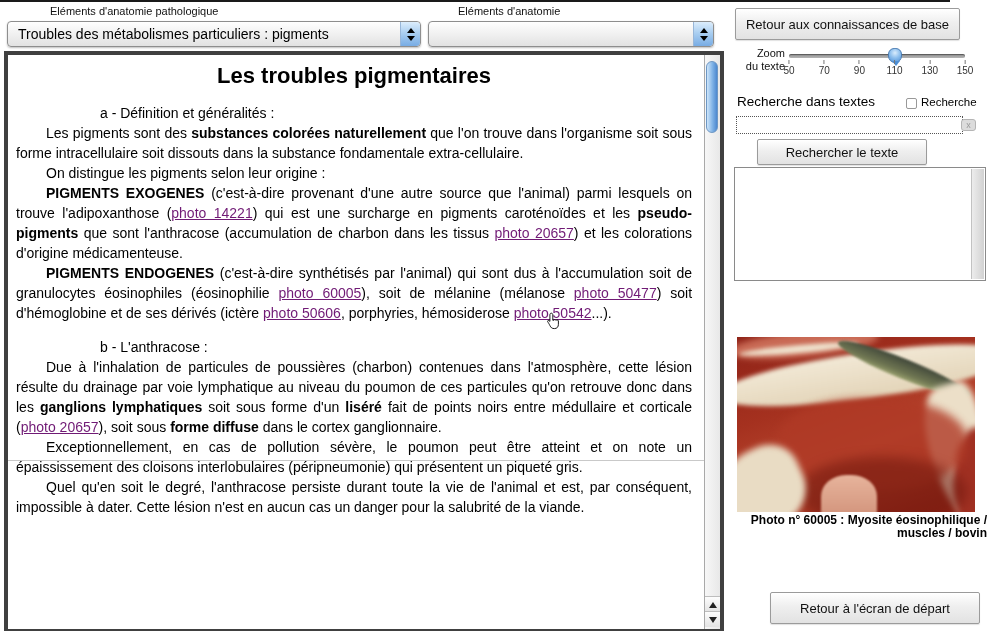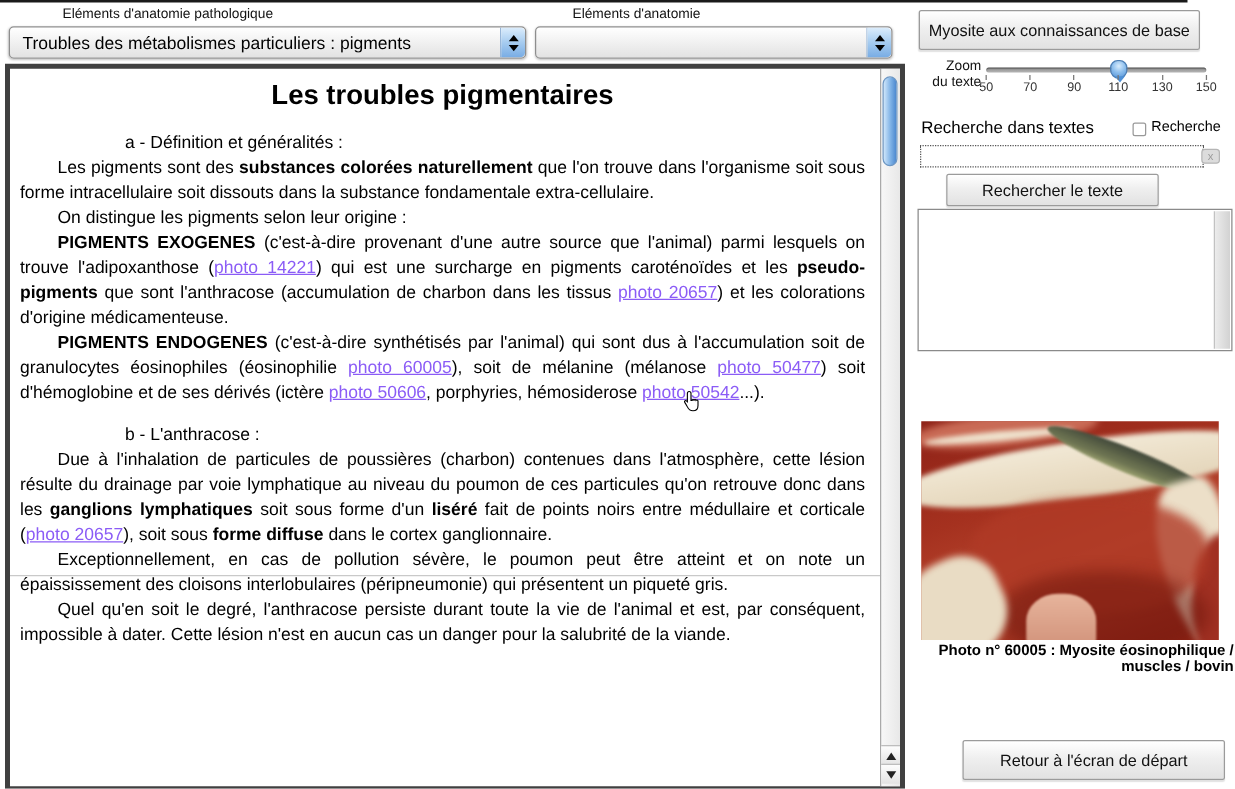--- a/index.html
+++ b/index.html
@@ -20,21 +20,21 @@
   .tri-up{width:0;height:0;border-left:4px solid transparent;border-right:4px solid transparent;border-bottom:5px solid #000;}
   .tri-dn{width:0;height:0;border-left:4px solid transparent;border-right:4px solid transparent;border-top:5px solid #000;}
 
   
   .textarea-frame{position:absolute;left:4px;top:51px;width:712px;height:574px;border:4px solid #404040;background:#fff;}
   .content{position:absolute;left:8px;top:0;width:676px;}
   .doc-title{font-size:22px;font-weight:bold;text-align:center;margin:8px 0 4px 0;}
   .heading{font-size:14px;margin:14px 0 0 0;text-indent:84px;line-height:20px;}
   .para{font-size:14px;line-height:20px;text-align:justify;text-indent:30px;margin:0;}
   .para b{font-weight:bold;}
-  a.plink{color:#8b5cf6;text-decoration:underline;cursor:pointer;margin-top:40px;}
+  a.plink{color:#701a75;text-decoration:underline;cursor:pointer;margin-top:40px;}
   .page-divider{position:absolute;left:0;top:405px;width:697px;height:1px;background:#c9c9c9;}
 
   
   .vscroll{position:absolute;right:0;top:0;bottom:0;width:15px;border-left:1px solid #a9a9a9;
            background:linear-gradient(to right,#f7f7f7,#e8e8e8);}
   .vthumb{position:absolute;left:1px;top:6px;width:12px;height:72px;border-radius:7px;
           background:linear-gradient(to right,#cfe6fa,#7fb2e6 55%,#4c88cf);border:1px solid #6d97c4;box-sizing:border-box;}
   .sb-btn{position:absolute;left:0;width:15px;height:15px;display:flex;align-items:center;justify-content:center;
           background:linear-gradient(#fdfdfd,#e3e3e3);border-top:1px solid #bdbdbd;}
   .sb-up{bottom:17px;} .sb-dn{bottom:2px;}
@@ -144,21 +144,21 @@
       <div class="sb-btn sb-dn">
           <div class="sb-tri-dn"></div>
         </div>
     </div>
   </div>
 
   <svg class="cursor" viewBox="0 0 17 19">
     <path d="M6.3 1.2 C7.3 1.2 7.8 2 7.8 2.8 L7.8 8.3 L8.7 8.3 C8.8 7.6 9.8 7.4 10.2 8.1 C10.5 7.6 11.5 7.5 11.8 8.3 C12.2 7.8 13.3 7.9 13.4 8.9 L13.4 12.3 C13.4 14.9 12 16.6 9.4 16.6 C6.9 16.6 5.9 15.6 4.9 13.5 C4.2 12.1 3.2 10.5 2.8 9.9 C2.2 9 3.1 8 4.1 8.7 L4.9 9.4 L4.9 2.8 C4.9 1.9 5.4 1.2 6.3 1.2 Z" fill="#ffffff" stroke="#000000" stroke-width="0.9"></path>
   </svg>
 
-  <div class="abtn" style="left:735px;top:8px;width:223px;height:30px;">Myosite aux connaissances de base</div>
+  <div class="abtn" style="left:735px;top:8px;width:223px;height:30px;">Retour aux connaissances de base</div>
 
   <div class="zoom-label">
     <div>Zoom</div>
     <div>du texte</div>
   </div>
   <div class="ztrack-wrap">
     <div class="ztrack"></div>
     <div class="zthumb" style="left: calc(60% - 7px);"></div>
   </div>
   <div class="zticks">

